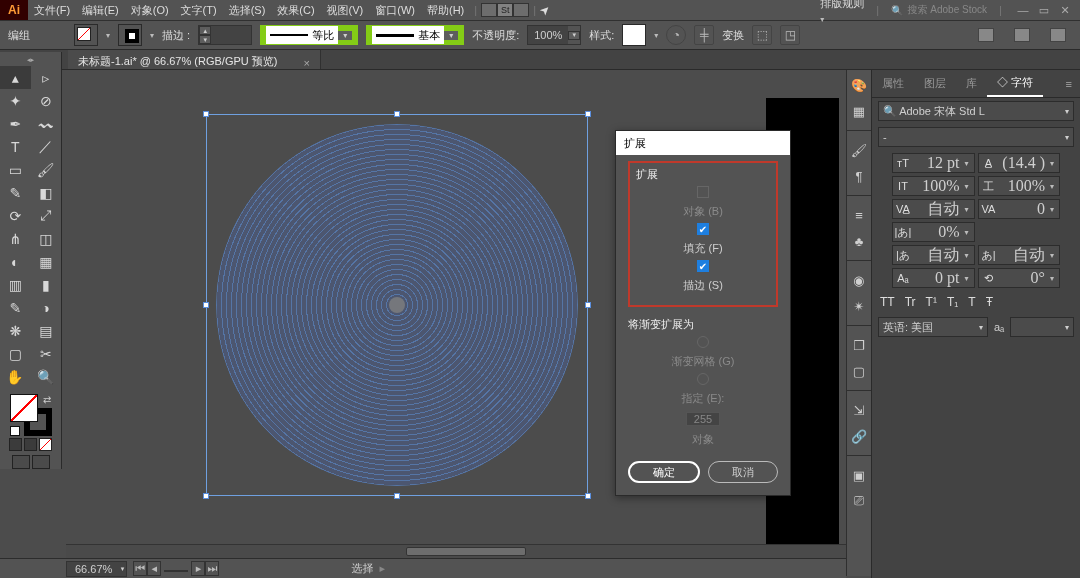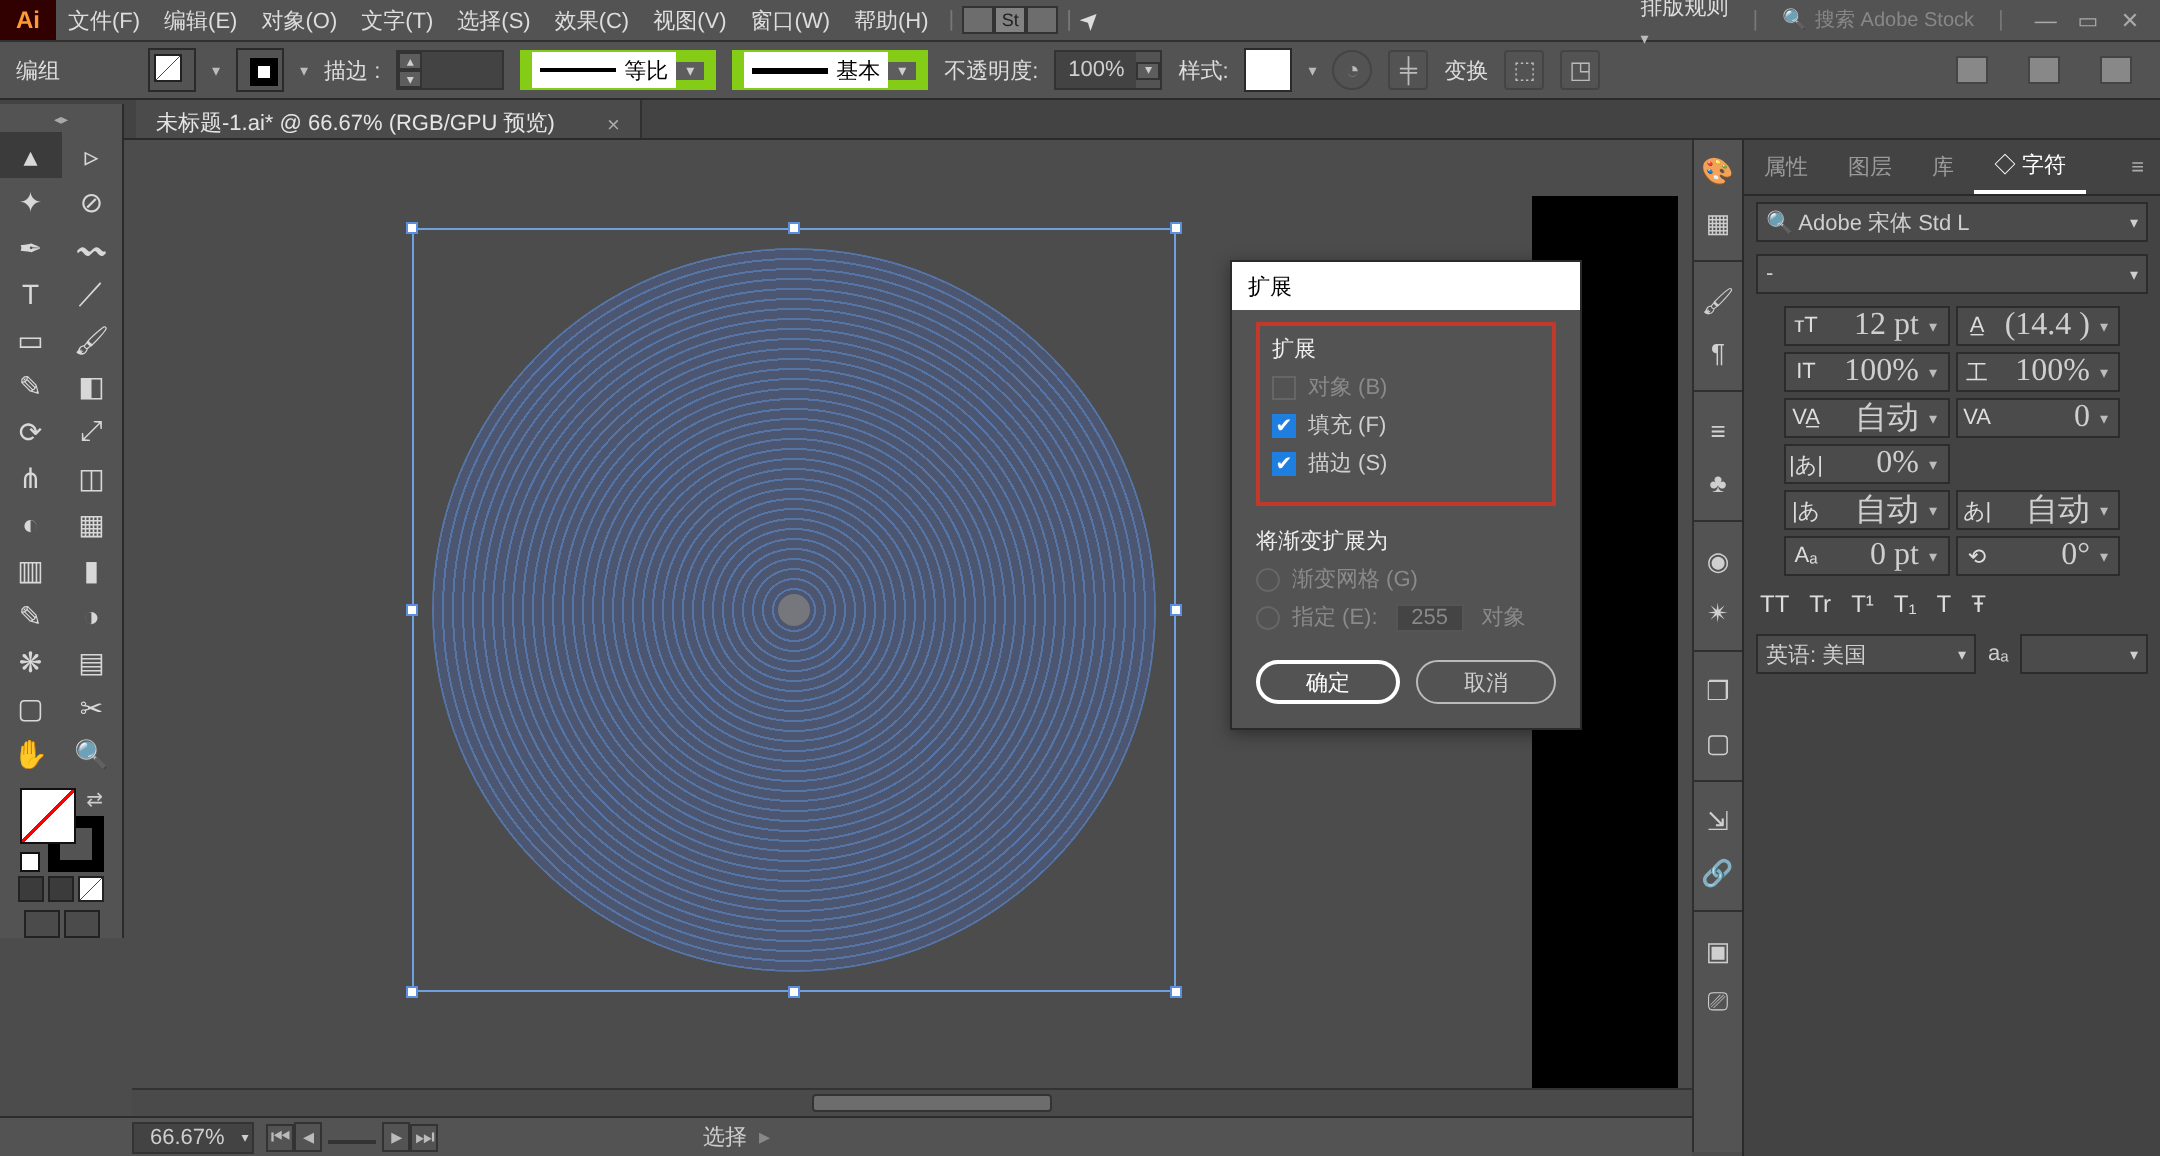--- a/index.html
+++ b/index.html
@@ -76,21 +76,21 @@
   .scrollbar-h{position:absolute;left:66px;bottom:20px;right:234px;height:14px;background:#4a4a4a;border-top:1px solid #333;}
   .scrollbar-h .thumb{position:absolute;left:340px;width:120px;top:2px;bottom:2px;background:#6d6d6d;border:1px solid #333;border-radius:2px;}
 
   
   .dialog{position:absolute;left:615px;top:130px;width:176px;background:#535353;border:1px solid #2a2a2a;box-shadow:0 2px 8px rgba(0,0,0,0.4);}
   .dlg-title{height:24px;background:#fff;color:#000;display:flex;align-items:center;padding-left:8px;font-size:11px;}
   .dlg-body{padding:8px 12px 12px;}
   .dlg-sec{margin-bottom:10px;}
   .dlg-sec-title{color:#eee;margin-bottom:4px;font-size:11px;}
   .redbox{border:2px solid #c0392b;padding:4px 6px 8px;margin-top:-2px;}
-  .ck-row{display:flex;align-items:center;gap:6px;margin:4px 0;font-size:11px;}
+  .ck-row{display:flex;align-items:center;gap:6px;margin:4px 0;font-size:11px;flex-direction:column;}
   .ck{width:12px;height:12px;border:1px solid #888;display:flex;align-items:center;justify-content:center;font-size:10px;color:#fff;}
   .ck.on{background:#1e7fe0;border-color:#1e7fe0;}
   .ck.dis{border-color:#666;color:#666;}
   .ck-row .lab.dis{color:#8a8a8a;}
   .radio{width:12px;height:12px;border:1px solid #777;border-radius:50%;display:inline-block;}
   .dlg-btns{display:flex;gap:8px;justify-content:center;margin-top:14px;}
   .dlg-btn{flex:1;height:22px;border:1px solid #bbb;border-radius:11px;display:flex;align-items:center;justify-content:center;font-size:11px;}
   .dlg-btn.primary{border:2px solid #fff;color:#fff;}
   .dlg-num{display:inline-block;width:34px;border:1px solid #555;background:#444;color:#888;text-align:center;margin:0 3px;}
 

